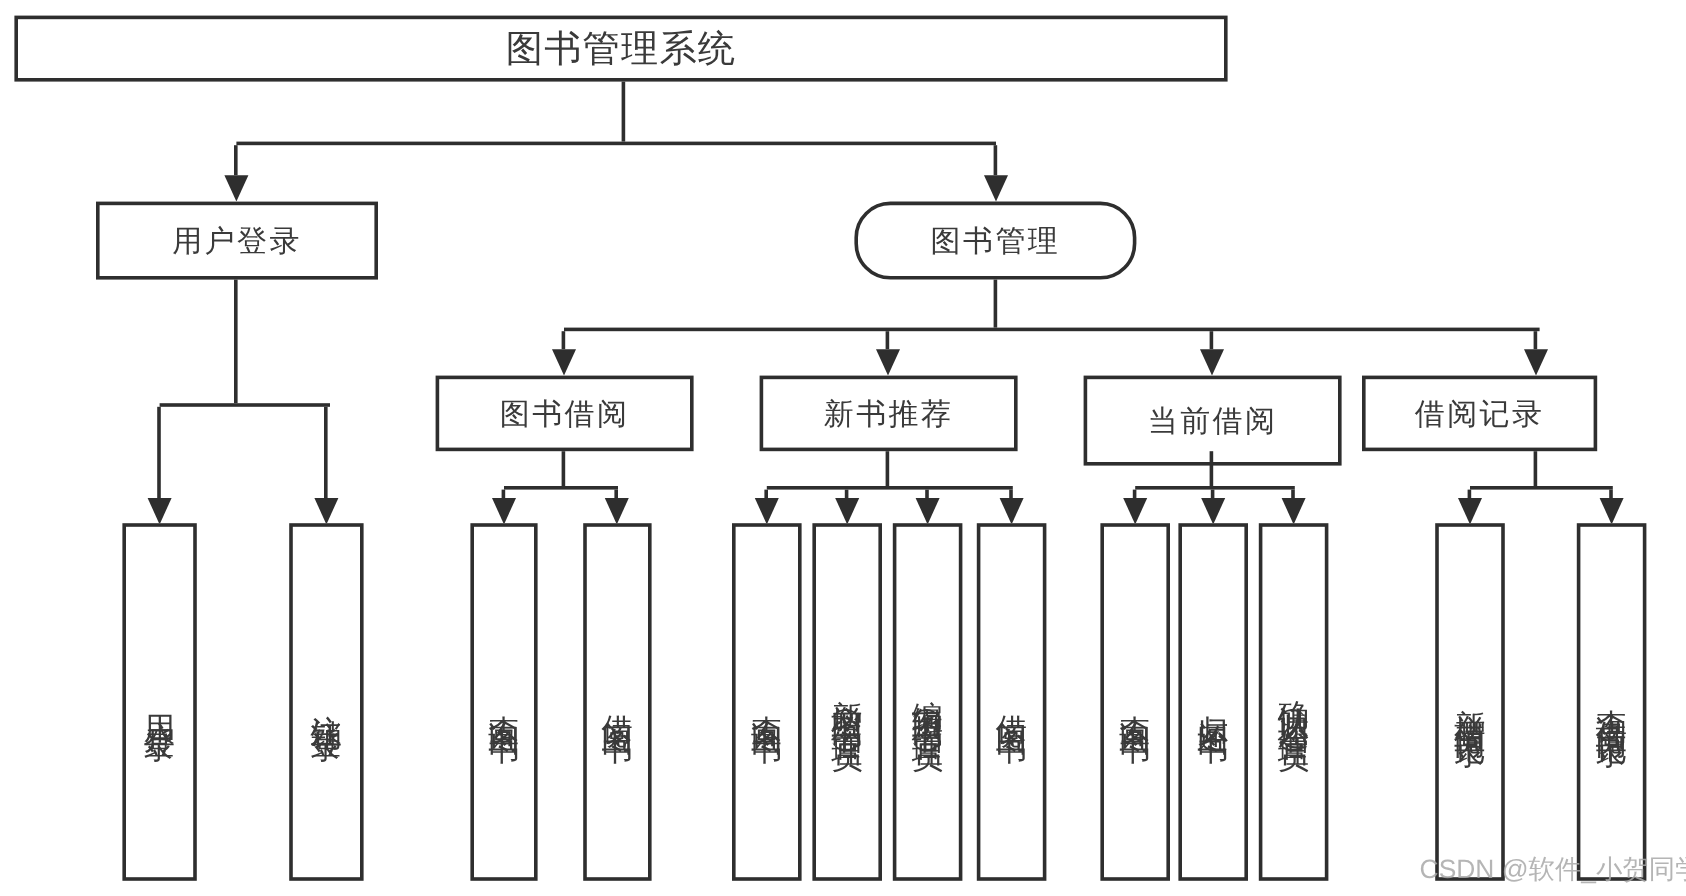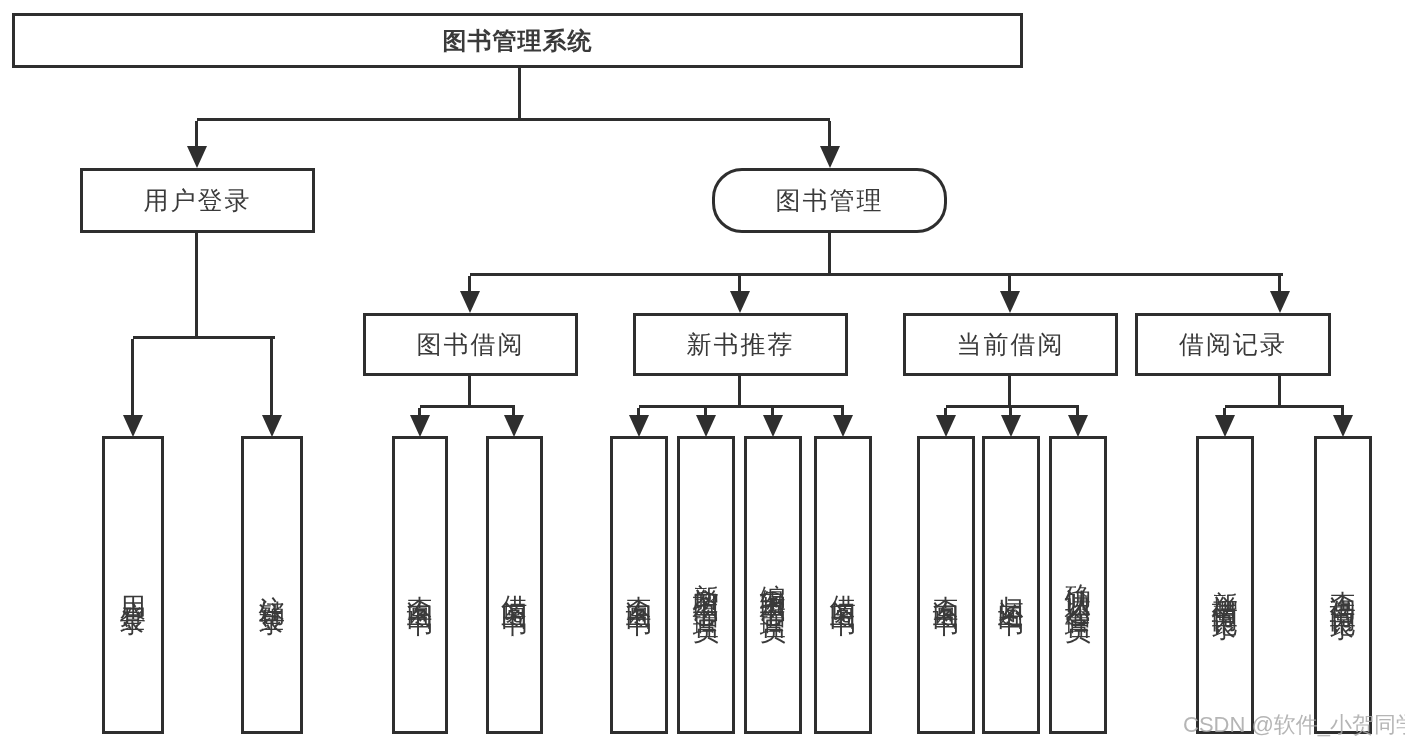--- a/index.html
+++ b/index.html
@@ -5,21 +5,21 @@
   html,body{margin:0;padding:0;background:#ffffff;}
   .canvas{
     position:relative;width:1405px;height:747px;background:#ffffff;overflow:hidden;
     font-family:"Liberation Sans","DejaVu Sans",sans-serif;color:#3a3a3a;
   }
   .box{
     position:absolute;background:#ffffff;border:3px solid #2e2e2e;box-sizing:border-box;
     display:flex;align-items:center;justify-content:center;
   }
   .hlabel{font-size:25px;letter-spacing:2px;white-space:nowrap;}
-  .rootlabel{font-size:24px;letter-spacing:1px;white-space:nowrap;font-weight:bold;}
+  .rootlabel{font-size:31px;letter-spacing:1px;white-space:nowrap;}
   .leaf .vlabel{
     writing-mode:vertical-lr;text-orientation:mixed;
     font-size:26px;letter-spacing:5px;line-height:1.1;
   }
   .vline{position:absolute;width:3px;background:#2e2e2e;}
   .hline{position:absolute;height:3px;background:#2e2e2e;}
   .arrow{
     position:absolute;width:0;height:0;
     border-left:10px solid transparent;border-right:10px solid transparent;
     border-top:22px solid #2e2e2e;
@@ -69,21 +69,21 @@
   <div class="arrow" style="left:1000px;top:291px;"></div>
   <div class="vline" style="left:1278px;top:276px;height:15px;"></div>
   <div class="arrow" style="left:1270px;top:291px;"></div>
 
   <div class="box" style="left:363px;top:313px;width:215px;height:63px;">
     <span class="hlabel">图书借阅</span>
   </div>
   <div class="box" style="left:633px;top:313px;width:215px;height:63px;">
     <span class="hlabel">新书推荐</span>
   </div>
-  <div class="box" style="left:903px;top:313px;width:215px;height:63px;">
+  <div class="box" style="left:903px;top:313px;width:215px;height:75px;">
     <span class="hlabel">当前借阅</span>
   </div>
   <div class="box" style="left:1135px;top:313px;width:196px;height:63px;">
     <span class="hlabel">借阅记录</span>
   </div>
 
   <div class="vline" style="left:468px;top:376px;height:29px;"></div>
   <div class="hline" style="left:420px;top:405px;width:95px;"></div>
   <div class="vline" style="left:418px;top:408px;height:7px;"></div>
   <div class="arrow" style="left:410px;top:415px;"></div>

